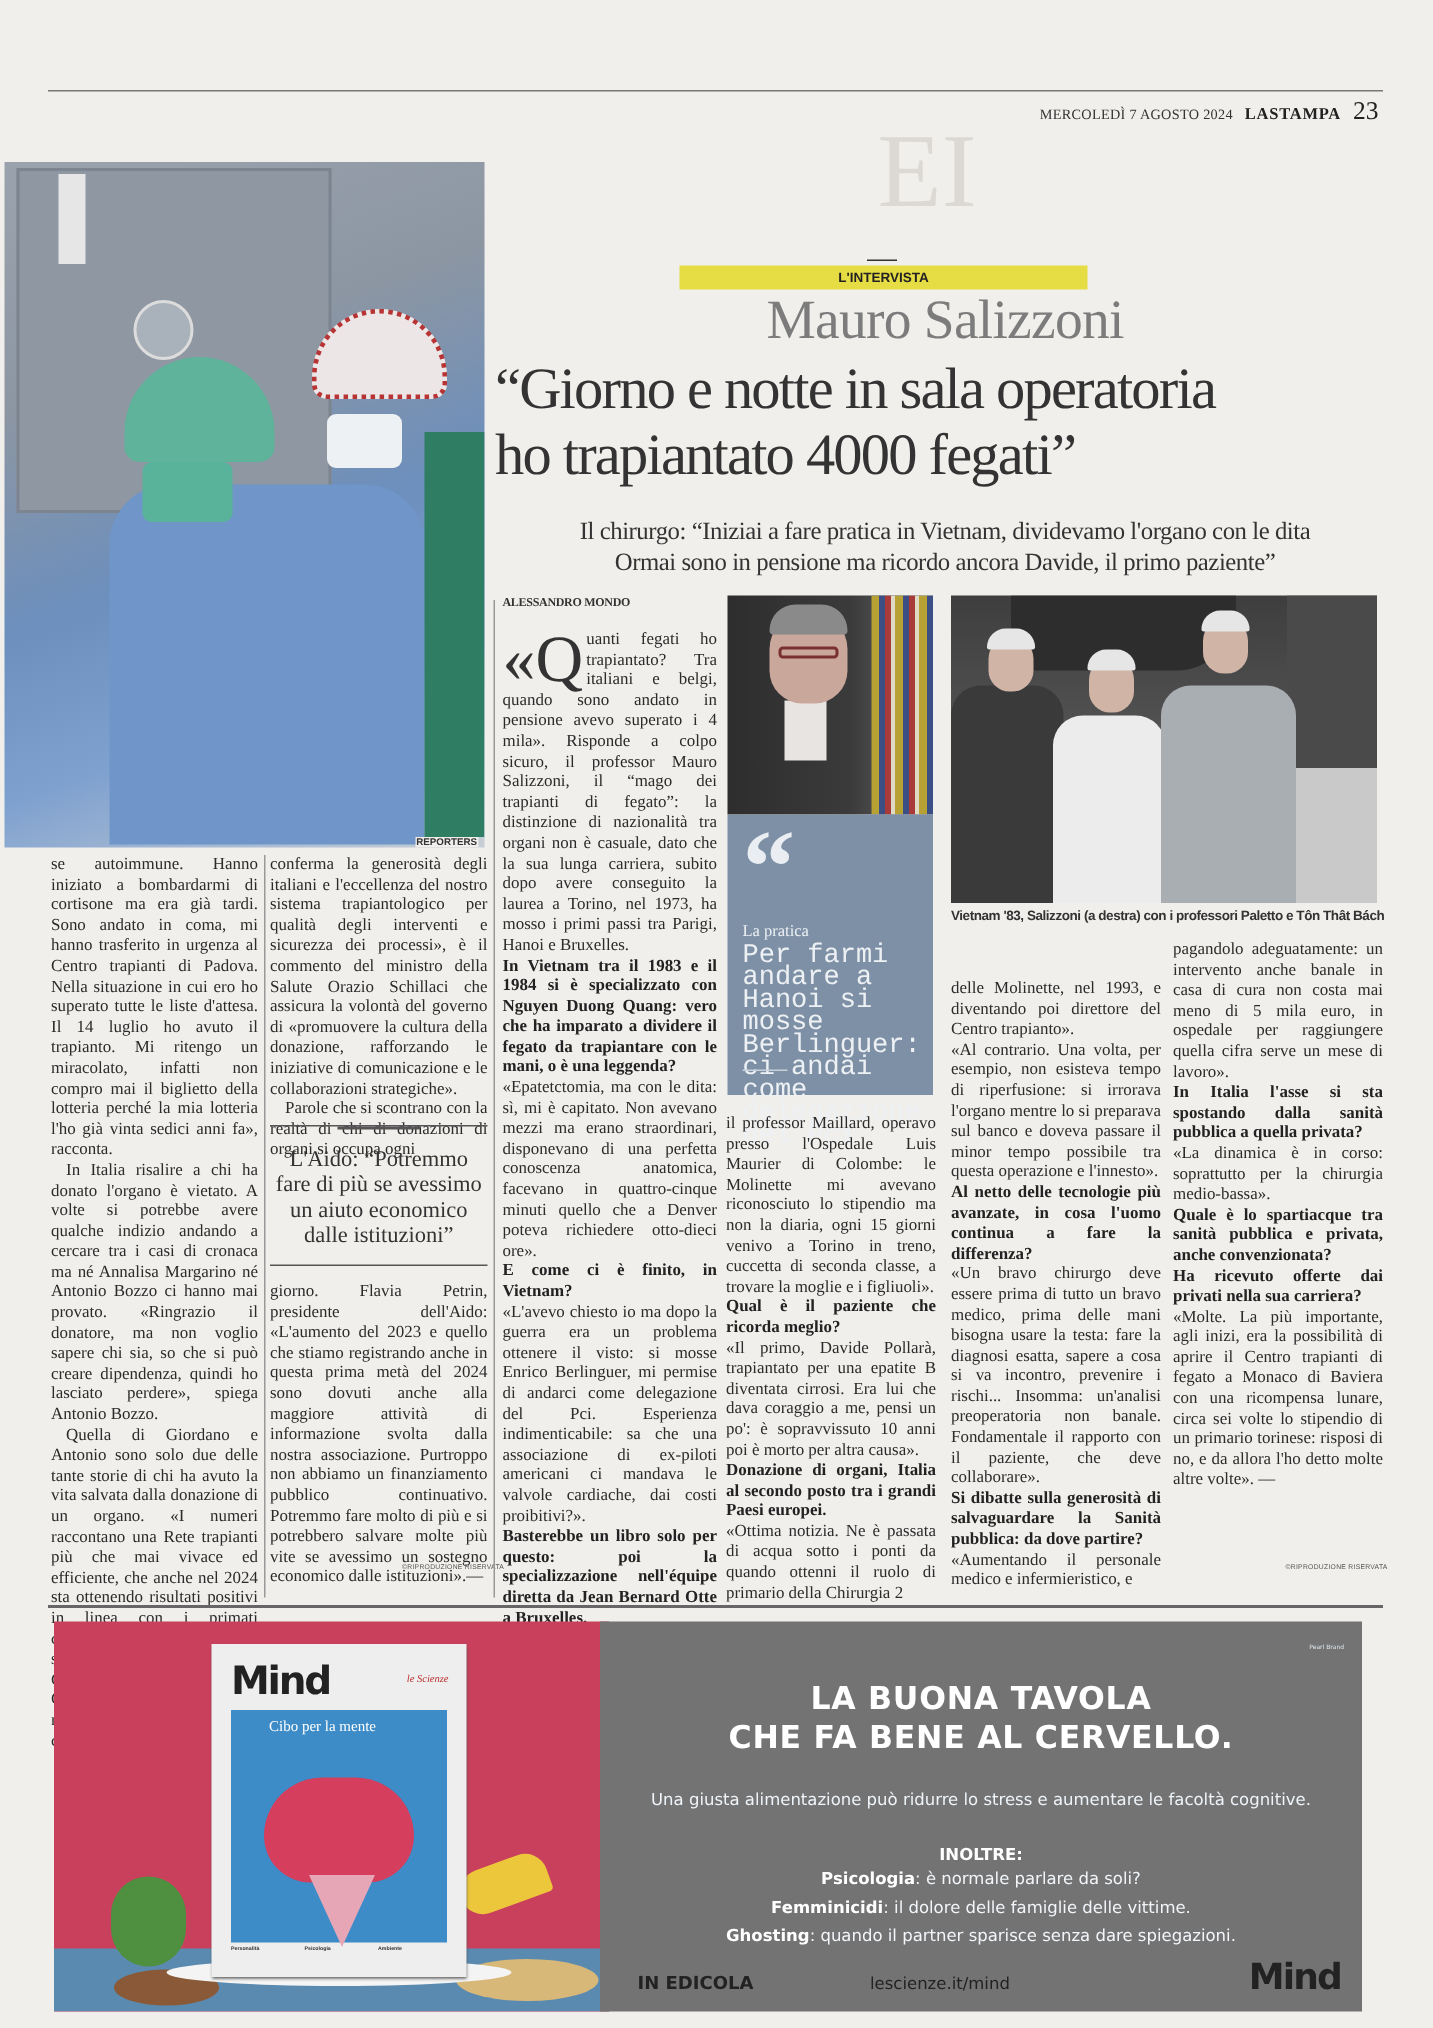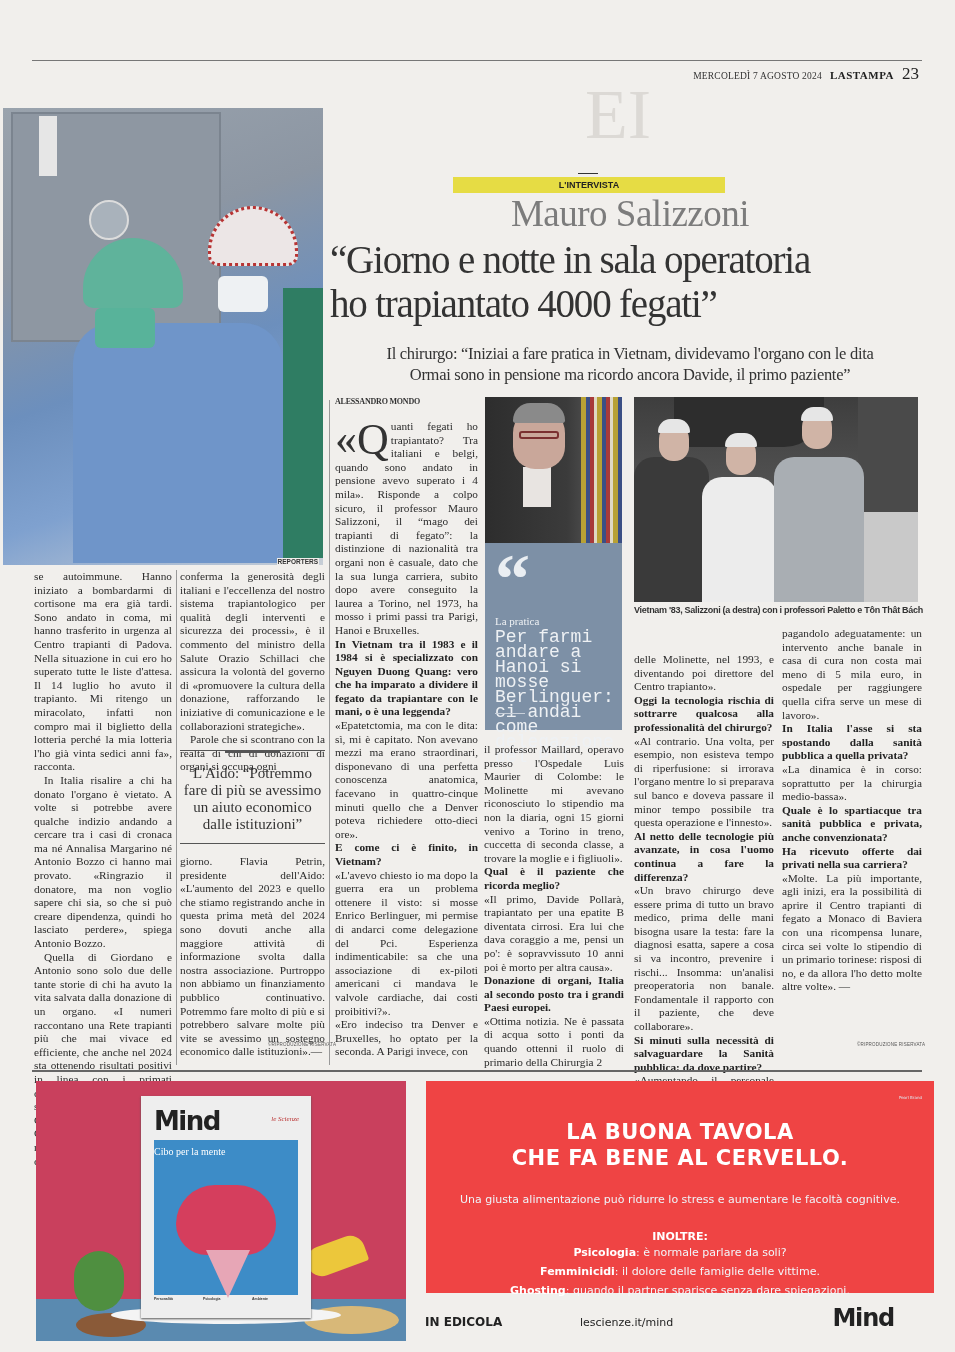--- a/index.html
+++ b/index.html
@@ -61,30 +61,30 @@
 .caption-viet{position:absolute;left:634px;top:605px;width:290px;font-family:"Liberation Sans",sans-serif;font-size:9px;font-weight:bold;color:#333;letter-spacing:-.3px;white-space:nowrap}
 .bottomrule{position:absolute;left:32px;top:1070px;width:890px;height:2px;background:#666}
 .ad{position:absolute;left:36px;top:1081px;width:880px;height:262px}
 .ad-left{position:absolute;left:0;top:0;width:370px;height:260px;background:#c9405d;overflow:hidden}
 .ad-table{position:absolute;left:0;top:218px;width:370px;height:42px;background:#5a8ab0}
 .plate{position:absolute;left:75px;top:225px;width:230px;height:18px;border-radius:50%;background:#f4f4f4}
 .cover{position:absolute;left:105px;top:15px;width:170px;height:222px;background:#eeeeee;box-shadow:0 1px 2px #555}
 .cover .logo{position:absolute;left:13px;top:10px;font-family:"DejaVu Sans",sans-serif;font-weight:bold;font-size:26px;color:#222;letter-spacing:-1.5px}
 .cover .pub{position:absolute;right:12px;top:19px;font-family:"Liberation Serif",serif;font-style:italic;font-size:7px;color:#b33}
 .cover .blue{position:absolute;left:13px;top:44px;width:144px;height:155px;background:#3d8cc7}
-.cover .ct{position:absolute;left:0;top:6px;width:122px;text-align:left;font-family:"Liberation Serif",serif;font-size:10px;color:#fff}
+.cover .ct{position:absolute;left:0;top:6px;width:122px;text-align:center;font-family:"Liberation Serif",serif;font-size:10px;color:#fff}
 .cover .brain{position:absolute;left:22px;top:45px;width:100px;height:70px;border-radius:50px 50px 40px 40px;background:#d53e5d}
 .cover .cone{position:absolute;left:52px;top:110px;width:0;height:0;border-left:22px solid transparent;border-right:22px solid transparent;border-top:48px solid #e7a6b6}
 .cover .foot{position:absolute;left:13px;top:201px;width:144px;display:flex;gap:3px}
 .cover .foot span{flex:1;font-family:"Liberation Sans",sans-serif;font-size:3.5px;font-weight:bold;color:#333}
 .banana{position:absolute;left:270px;top:160px;width:60px;height:30px;border-radius:30px 30px 6px 30px;background:#ecc73b;transform:rotate(-20deg)}
 .leaf{position:absolute;left:38px;top:170px;width:50px;height:60px;border-radius:30px;background:#4f8f40}
 .oats{position:absolute;left:268px;top:225px;width:95px;height:28px;border-radius:50%;background:#d8b878}
 .nuts{position:absolute;left:40px;top:232px;width:70px;height:24px;border-radius:50%;background:#8a5a38}
-.ad-right{position:absolute;left:390px;top:0;width:508px;height:212px;background:#ef4444;text-align:center;color:#fff;font-family:"DejaVu Sans",sans-serif}
+.ad-right{position:absolute;left:364px;top:0;width:508px;height:260px;background:#737373;text-align:center;color:#fff;font-family:"DejaVu Sans",sans-serif}
 .ad-right .tiny{position:absolute;right:12px;top:14px;font-size:4px;color:#dfe9f1}
 .ad-right .h1{margin-top:38px;font-weight:bold;font-size:21px;line-height:26px;letter-spacing:.5px}
 .ad-right .sub{margin-top:22px;font-size:11px;color:#eef4f9}
 .ad-right .inol{margin-top:24px;font-weight:bold;font-size:11px}
 .ad-right .it{font-size:11px;line-height:19px;color:#f2f6fa}
 .ad-right .it b{font-weight:bold;color:#fff}
 .ad-right .it:first-of-type{margin-top:6px}
 .ad-foot{position:absolute;left:372px;top:220px;width:508px;height:40px}
 .ad-foot .edi{position:absolute;left:17px;top:14px;font-family:"DejaVu Sans",sans-serif;font-weight:bold;font-size:12px;color:#222}
 .ad-foot .url{position:absolute;left:172px;top:15px;font-family:"DejaVu Sans",sans-serif;font-size:11px;color:#222}
@@ -147,20 +147,21 @@
   <div>Ormai sono in pensione ma ricordo ancora Davide, il primo paziente”</div>
 </div>
 <div class="byline">ALESSANDRO MONDO</div>
 
 <div class="col" style="left:335px;top:420px;width:143px;">
   <p><span class="dropq">«Q</span><span>uanti fegati ho trapiantato? Tra italiani e belgi, quando sono andato in pensione avevo superato i 4 mila». Risponde a colpo sicuro, il professor Mauro Salizzoni, il “mago dei trapianti di fegato”: la distinzione di nazionalità tra organi non è casuale, dato che la sua lunga carriera, subito dopo avere conseguito la laurea a Torino, nel 1973, ha mosso i primi passi tra Parigi, Hanoi e Bruxelles.</span></p>
   <p class="q">In Vietnam tra il 1983 e il 1984 si è specializzato con Nguyen Duong Quang: vero che ha imparato a dividere il fegato da trapiantare con le mani, o è una leggenda?</p>
   <p>«Epatetctomia, ma con le dita: sì, mi è capitato. Non avevano mezzi ma erano straordinari, disponevano di una perfetta conoscenza anatomica, facevano in quattro-cinque minuti quello che a Denver poteva richiedere otto-dieci ore».</p>
   <p class="q">E come ci è finito, in Vietnam?</p>
   <p>«L'avevo chiesto io ma dopo la guerra era un problema ottenere il visto: si mosse Enrico Berlinguer, mi permise di andarci come delegazione del Pci. Esperienza indimenticabile: sa che una associazione di ex-piloti americani ci mandava le valvole cardiache, dai costi proibitivi?».</p>
+  <p class="q">Basterebbe un libro solo per questo: poi la specializzazione nell'équipe diretta da Jean Bernard Otte a Bruxelles.</p>
   <p>«Ero indeciso tra Denver e Bruxelles, ho optato per la seconda. A Parigi invece, con</p>
 </div>
 
 <div class="photo-por">
   <div class="books"></div>
     <div class="shirt"></div>
     <div class="head"></div>
     <div class="hair"></div>
     <div class="glasses"></div>
 </div>
@@ -190,25 +191,24 @@
     <div class="cap" style="left:24px;top:22px"></div>
   <div class="h" style="left:92px;top:42px"></div>
     <div class="cap" style="left:91px;top:36px"></div>
   <div class="h" style="left:168px;top:16px"></div>
     <div class="cap" style="left:167px;top:10px"></div>
 </div>
 <div class="caption-viet">Vietnam '83, Salizzoni (a destra) con i professori Paletto e Tôn Thât Bách</div>
 
 <div class="col" style="left:634px;top:627px;width:140px;margin-top:26px;">
   <p>delle Molinette, nel 1993, e diventando poi direttore del Centro trapianto».</p>
-  <p class="q">Oggi la tecnologia rischia di sottrarre qualcosa alla professionalità del chirurgo?</p>
   <p>«Al contrario. Una volta, per esempio, non esisteva tempo di riperfusione: si irrorava l'organo mentre lo si preparava sul banco e doveva passare il minor tempo possibile tra questa operazione e l'innesto».</p>
   <p class="q">Al netto delle tecnologie più avanzate, in cosa l'uomo continua a fare la differenza?</p>
   <p>«Un bravo chirurgo deve essere prima di tutto un bravo medico, prima delle mani bisogna usare la testa: fare la diagnosi esatta, sapere a cosa si va incontro, prevenire i rischi... Insomma: un'analisi preoperatoria non banale. Fondamentale il rapporto con il paziente, che deve collaborare».</p>
-  <p class="q">Si minuti sulla necessità di salvaguardare la Sanità pubblica: da dove partire?</p>
+  <p class="q">Si dibatte sulla generosità di salvaguardare la Sanità pubblica: da dove partire?</p>
   <p>«Aumentando il personale medico e infermieristico, e</p>
 </div>
 
 <div class="col" style="left:782px;top:627px;width:140px;">
   <p>pagandolo adeguatamente: un intervento anche banale in casa di cura non costa mai meno di 5 mila euro, in ospedale per raggiungere quella cifra serve un mese di lavoro».</p>
   <p class="q">In Italia l'asse si sta spostando dalla sanità pubblica a quella privata?</p>
   <p>«La dinamica è in corso: soprattutto per la chirurgia medio-bassa».</p>
   <p class="q">Quale è lo spartiacque tra sanità pubblica e privata, anche convenzionata?</p>
   <p class="q">Ha ricevuto offerte dai privati nella sua carriera?</p>
   <p>«Molte. La più importante, agli inizi, era la possibilità di aprire il Centro trapianti di fegato a Monaco di Baviera con una ricompensa lunare, circa sei volte lo stipendio di un primario torinese: risposi di no, e da allora l'ho detto molte altre volte». —</p>

